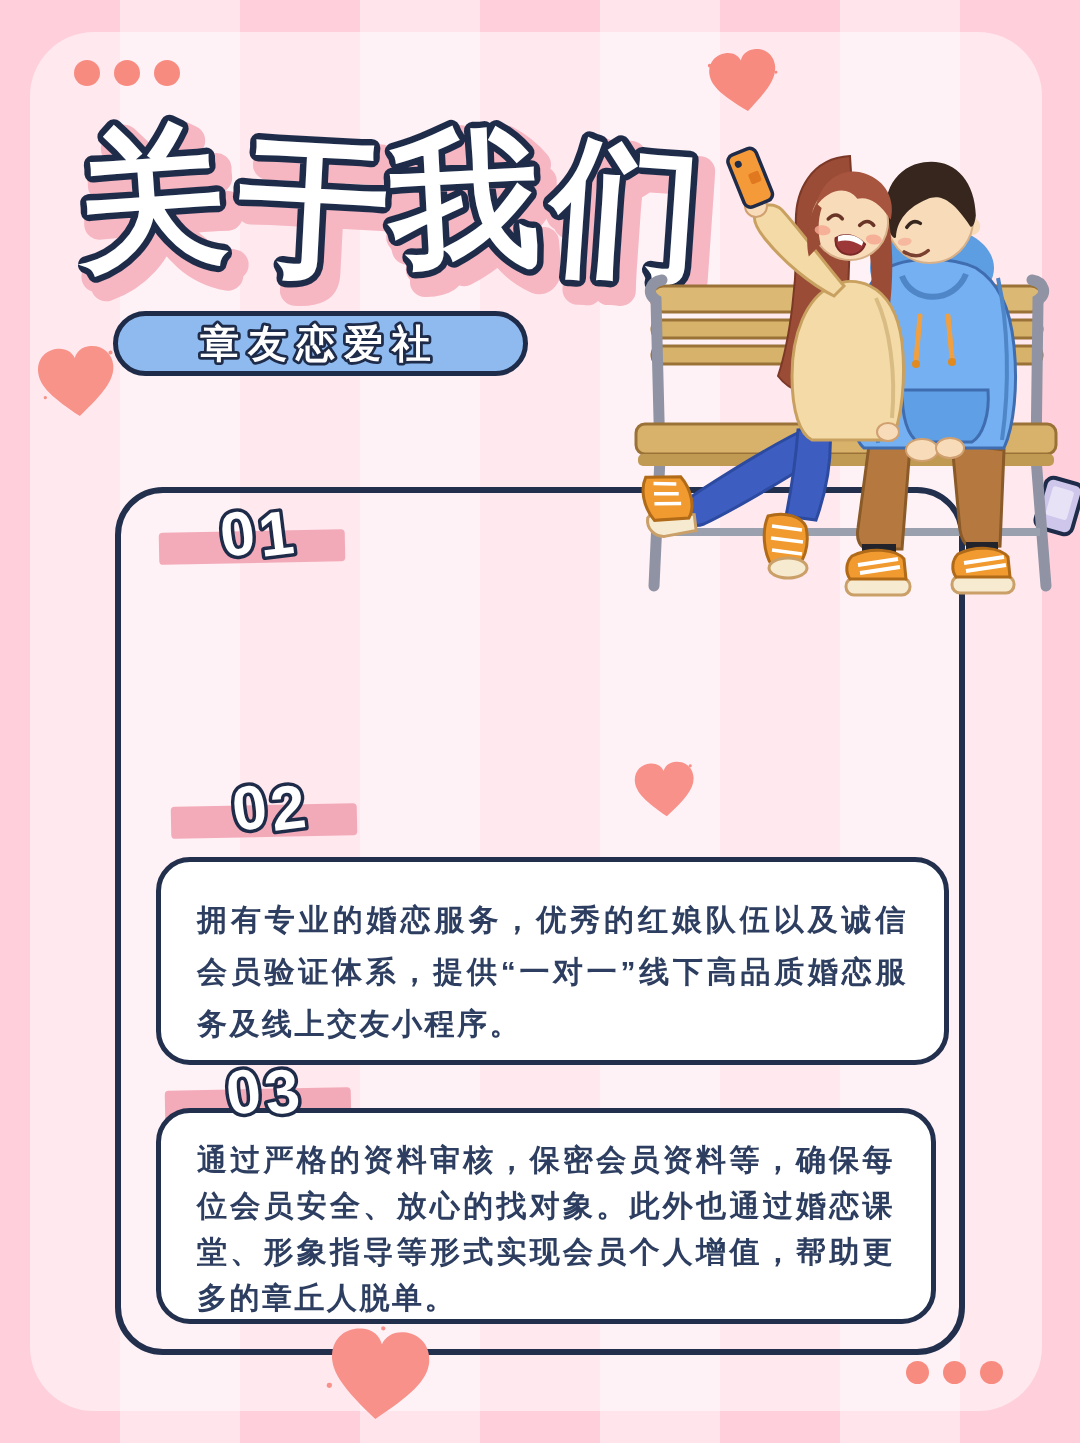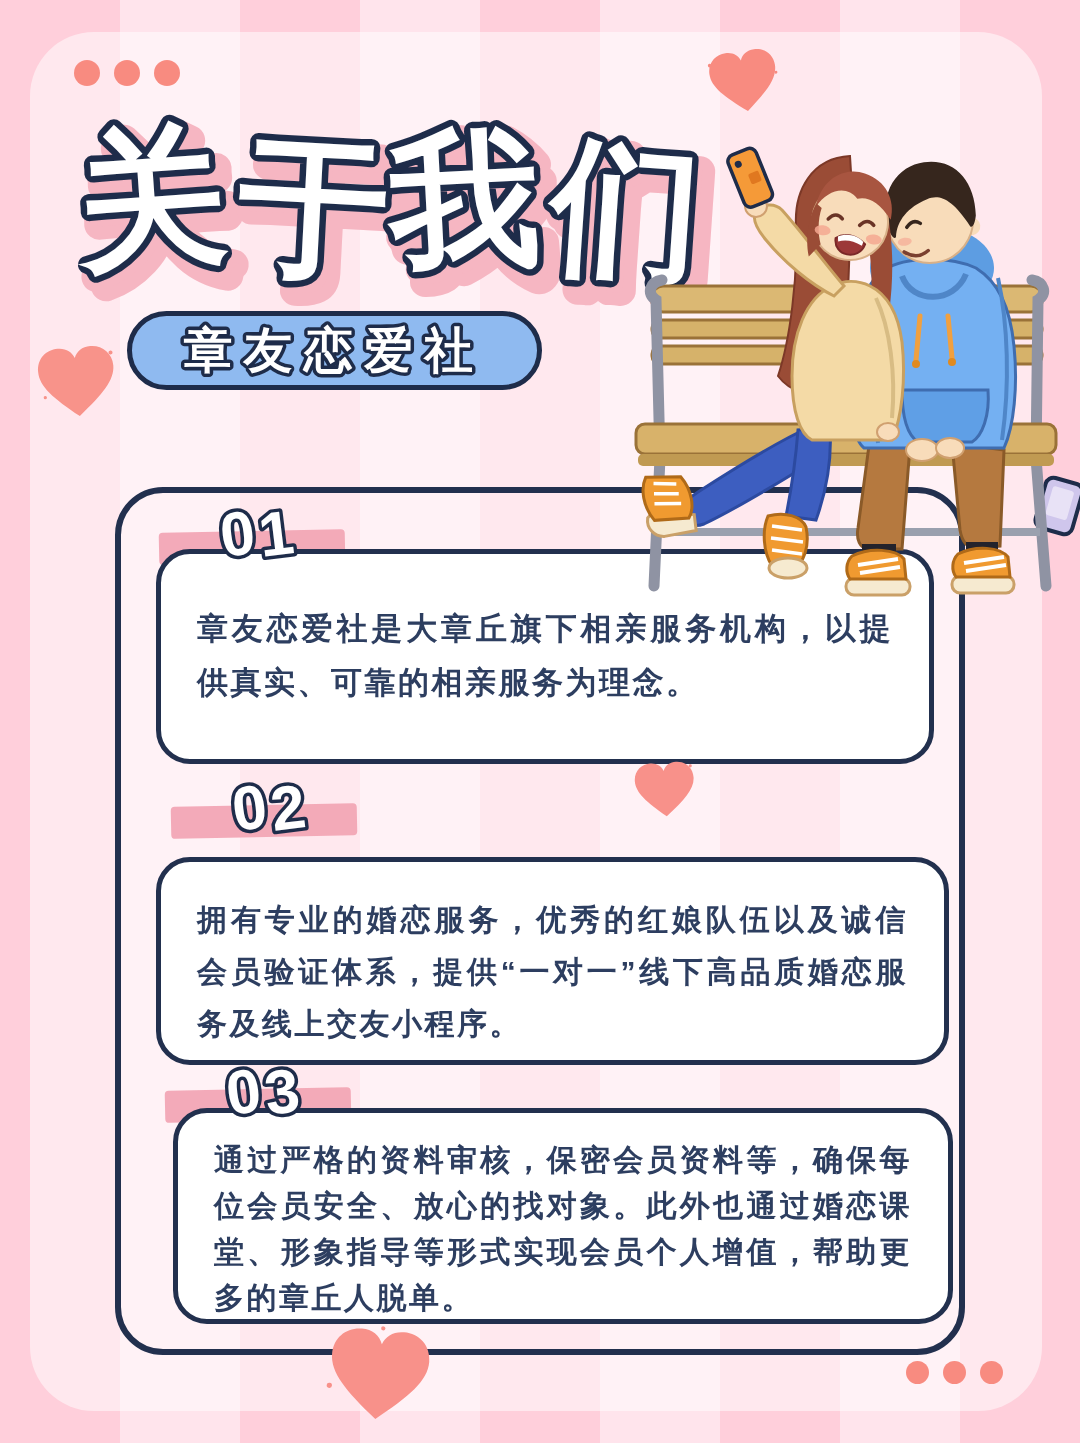--- a/index.html
+++ b/index.html
@@ -25,21 +25,21 @@
   .h-left{left:36px;top:344px;width:82px;transform:rotate(-5deg);z-index:2;}
   .h-mid{left:633px;top:760px;width:64px;transform:rotate(-4deg);z-index:3;}
   .h-bottom{left:326px;top:1326px;width:106px;transform:rotate(5deg);}
   
   .title-svg{position:absolute;left:78px;top:96px;width:650px;height:210px;z-index:3;}
   .title-svg text{font-family:"Liberation Sans","DejaVu Sans",sans-serif;font-weight:bold;font-size:150px;letter-spacing:6px;}
   .t-shadow{fill:#f6b6c2;stroke:#f6b6c2;stroke-width:26px;stroke-linejoin:round;paint-order:stroke;}
   .t-main{fill:#ffffff;stroke:#1e2c4a;stroke-width:13px;stroke-linejoin:round;paint-order:stroke;}
   
   .badge{
-    position:absolute;left:127px;top:311px;width:415px;height:79px;z-index:3;
+    position:absolute;left:113px;top:311px;width:415px;height:65px;z-index:3;
     background:#8fbaf0;border:5px solid #1e2c4a;border-radius:50px;box-sizing:border-box;
   }
   .badge svg{position:absolute;left:0;top:0;width:100%;height:100%;overflow:visible;}
   .badge text{font-weight:bold;font-size:55px;letter-spacing:13px;
     fill:#fff;stroke:#1e2c4a;stroke-width:8px;stroke-linejoin:round;paint-order:stroke;}
   
   .container{
     position:absolute;left:115px;top:487px;width:850px;height:868px;z-index:2;
     border:6px solid #22304e;border-radius:48px;box-sizing:border-box;
   }
@@ -52,21 +52,21 @@
   .num-2{left:92px;top:274px;}
   .num-3{left:86px;top:558px;}
   .num text{font-weight:bold;font-size:62px;letter-spacing:4px;
     fill:#fff;stroke:#1e2c4a;stroke-width:7px;stroke-linejoin:round;paint-order:stroke;}
   .card{
     position:absolute;background:#ffffff;border:5px solid #22304e;border-radius:34px;
     box-sizing:border-box;z-index:2;
   }
   .card-1{left:35px;top:56px;width:778px;height:215px;padding:48px 36px 0 36px;}
   .card-2{left:35px;top:364px;width:793px;height:208px;padding:32px 36px 0 36px;}
-  .card-3{left:35px;top:615px;width:780px;height:216px;padding:24px 36px 0 36px;margin-left:17px;}
+  .card-3{left:35px;top:615px;width:780px;height:216px;padding:24px 36px 0 36px;}
   .card p{
     margin:0;color:#2d3e60;font-weight:bold;font-size:31px;letter-spacing:2.5px;
     line-height:54px;text-align:justify;text-justify:inter-ideograph;
   }
   .card-2 p{font-size:30px;line-height:52px;}
   .card-3 p{font-size:30px;line-height:46px;}
   
   .illustration{position:absolute;left:600px;top:128px;width:470px;height:485px;z-index:6;pointer-events:none;}
   .phone-deco{position:absolute;left:1036px;top:476px;width:46px;height:60px;z-index:2;transform:rotate(16deg);}
 </style>
@@ -118,23 +118,20 @@
       <text x="202" y="58" text-anchor="middle">章友恋爱社</text>
     </svg>
   </div>
 
   <div class="container">
 
     <div class="tape tape-1"></div>
     <svg class="num num-1" viewBox="0 0 160 84">
       <text x="22" y="64" rotate="-7 -7">01</text>
     </svg>
-    <div class="card card-1">
-      <p>章友恋爱社是大章丘旗下相亲服务机构，以提供真实、可靠的相亲服务为理念。</p>
-    </div>
 
     <div class="tape tape-2"></div>
     <svg class="num num-2" viewBox="0 0 160 84">
       <text x="22" y="64" rotate="-7 -7">02</text>
     </svg>
     <div class="card card-2">
       <p>拥有专业的婚恋服务，优秀的红娘队伍以及诚信会员验证体系，提供“一对一”线下高品质婚恋服务及线上交友小程序。</p>
     </div>
 
     <div class="tape tape-3"></div>

